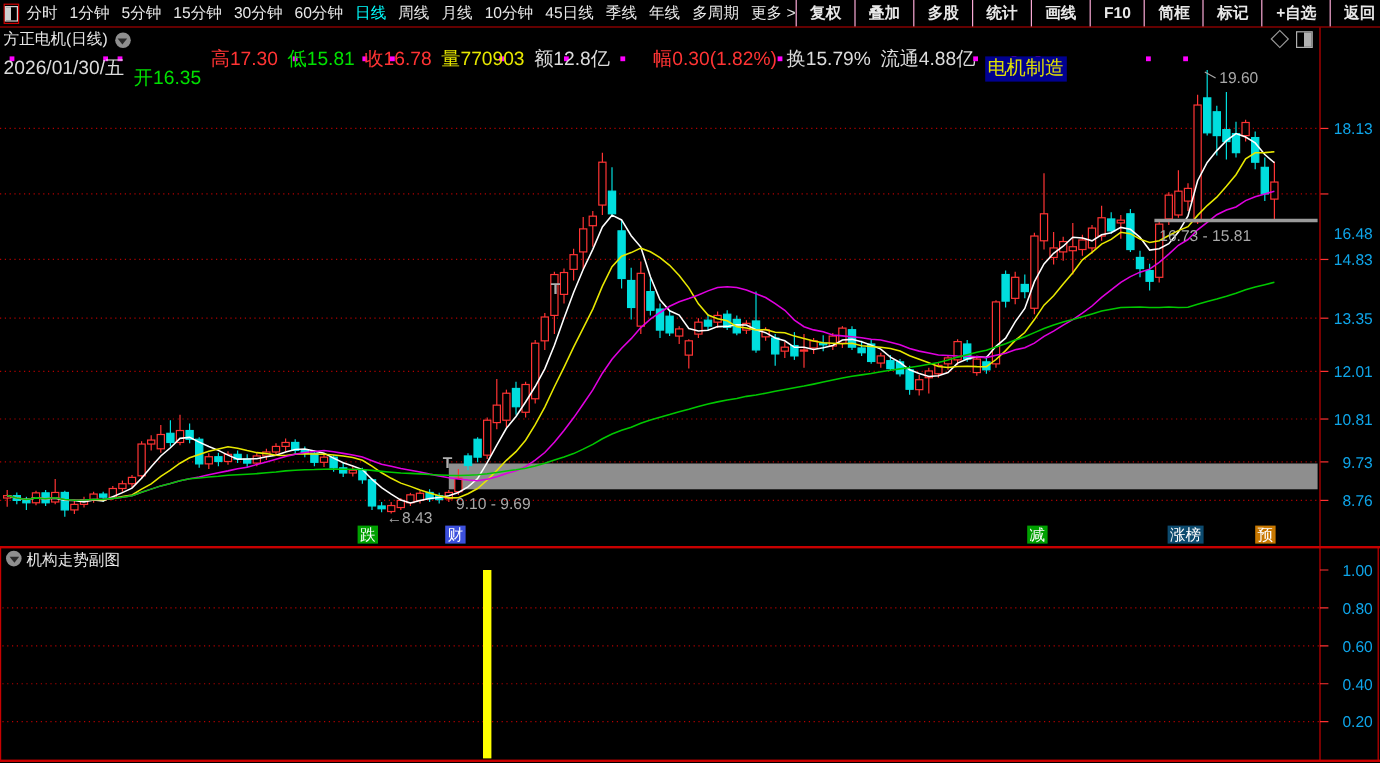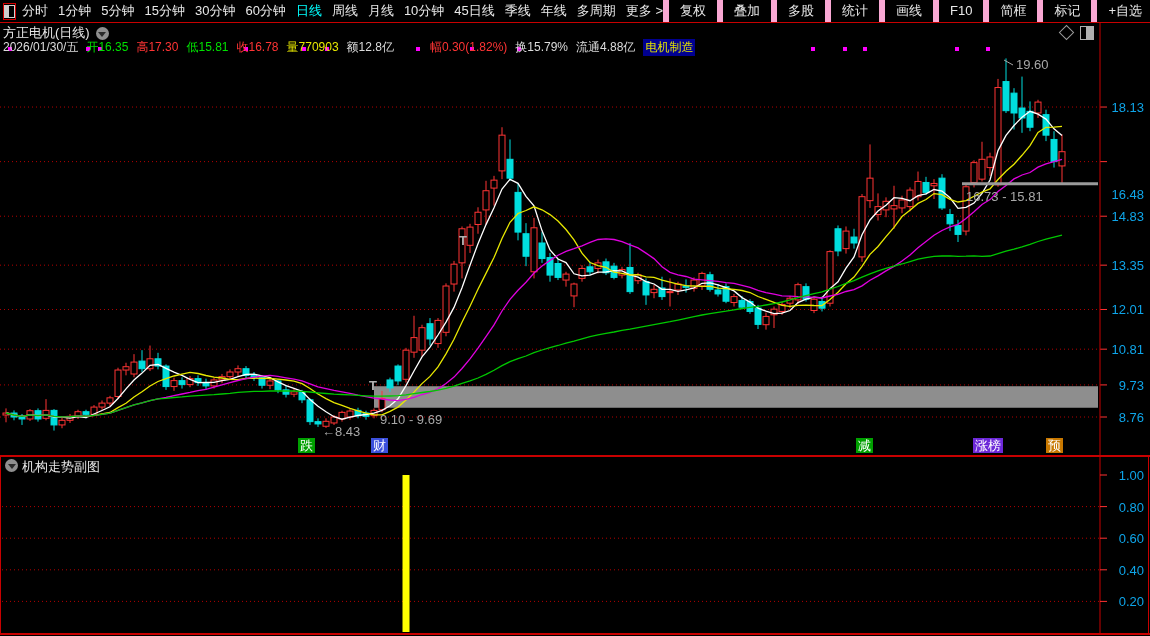--- a/index.html
+++ b/index.html
@@ -8,25 +8,25 @@
   .abs{position:absolute;}
   
   #topnav{left:0;top:0;width:1150px;height:22px;display:flex;align-items:center;
           color:#e8e8e8;font-size:13px;white-space:nowrap;}
   #nav-app-icon{width:15px;height:15px;border:1px solid #d00000;margin:0 6px 0 3px;
                 display:inline-flex;align-items:center;justify-content:center;}
   #nav-app-icon .inner{width:9px;height:11px;border:1px solid #cfcfcf;background:linear-gradient(90deg,#cfcfcf 45%,#000 45%);}
   #nav-left{display:flex;gap:10px;}
   #nav-left .nav-item.active{color:#00ffff;}
   #nav-right{margin-left:auto;display:flex;height:22px;align-items:center;}
-  #nav-right .nav-item{padding:0 11px;border-left:6px solid #f9a8d4;height:22px;line-height:22px;}
+  #nav-right .nav-item{padding:0 11px;border-left:1px solid #f9a8d4;height:22px;line-height:22px;font-weight:bold;}
   .nav-item{cursor:default;}
   
   #row2{left:3px;top:24px;font-size:13px;color:#e8e8e8;display:flex;align-items:center;gap:6px;white-space:nowrap;}
-  #row3{left:3px;top:39px;font-size:12px;display:flex;align-items:center;gap:8px;white-space:nowrap;color:#dcdcdc;}
+  #row3{left:3px;top:39px;font-size:16px;display:flex;align-items:center;gap:8px;white-space:nowrap;color:#dcdcdc;}
   .ma-item{margin-left:6px;}
   #sector-badge{background:#000090;color:#e2e200;padding:0 2px;}
   .circle-icon{width:13px;height:13px;border-radius:50%;background:#8f8f8f;display:inline-flex;
                align-items:center;justify-content:center;flex:0 0 auto;}
   .circle-icon .chev{width:0;height:0;border-left:4px solid transparent;border-right:4px solid transparent;
                border-top:5px solid #2a2a2a;margin-top:2px;}
   
   #panel-diamond-icon{left:1061px;top:27px;width:9px;height:9px;border:1px solid #9a9a9a;transform:rotate(45deg);}
   #panel-square-icon{left:1080px;top:26px;width:12px;height:12px;border:1px solid #b0b0b0;
         background:linear-gradient(90deg,#000 45%,#b0b0b0 45%);}
@@ -405,21 +405,21 @@
 <div id="row2" class="abs">
   <span>方正电机(日线)</span>
   <span class="circle-icon">
       <span class="chev"></span>
     </span>
 </div>
 
 <div id="row3" class="abs">
   <span>2026/01/30/五</span>
   <span id="info-fields" style="display:flex;gap:8px;">
-      <span style="color: rgb(0, 224, 0);">开16.35</span>
+      <span style="color: rgb(0, 224, 0); margin-top: 16px;">开16.35</span>
       <span style="color: rgb(255, 52, 52);">高17.30</span>
       <span style="color: rgb(0, 224, 0);">低15.81</span>
       <span style="color: rgb(255, 52, 52);">收16.78</span>
       <span style="color: rgb(232, 232, 0);">量770903</span>
       <span style="color: rgb(220, 220, 220);">额12.8亿</span>
       <span style="color: rgb(255, 52, 52); padding-left: 28px;">幅0.30(1.82%)</span>
       <span style="color: rgb(220, 220, 220);">换15.79%</span>
       <span style="color: rgb(220, 220, 220);">流通4.88亿</span>
     </span>
   <span id="sector-badge">电机制造</span>
@@ -445,21 +445,21 @@
 <div class="anno" style="left:322px;top:424px;">←8.43</div>
 <div id="t-markers">
     <div class="tmark" style="left: 369px; top: 378px;">T</div>
     <div class="tmark" style="left: 459px; top: 233px;">T</div>
   </div>
 
 <div id="badges">
     <div class="badge" style="left: 298px; background: rgb(0, 160, 0);">跌</div>
     <div class="badge" style="left: 371px; background: rgb(60, 80, 220);">财</div>
     <div class="badge" style="left: 856px; background: rgb(0, 160, 0);">减</div>
-    <div class="badge" style="left: 973px; background: #6d28d9;">涨榜</div>
+    <div class="badge" style="left: 973px; background: #0c4a6e;">涨榜</div>
     <div class="badge" style="left: 1046px; background: rgb(200, 120, 0);">预</div>
   </div>
 
 <span id="sub-title-icon" class="abs circle-icon">
     <span class="chev"></span>
   </span>
 <div id="sub-title" class="abs">机构走势副图</div>
 
 <div id="sub-yaxis">
     <div class="ytick" style="top: 469px;">1.00</div>

